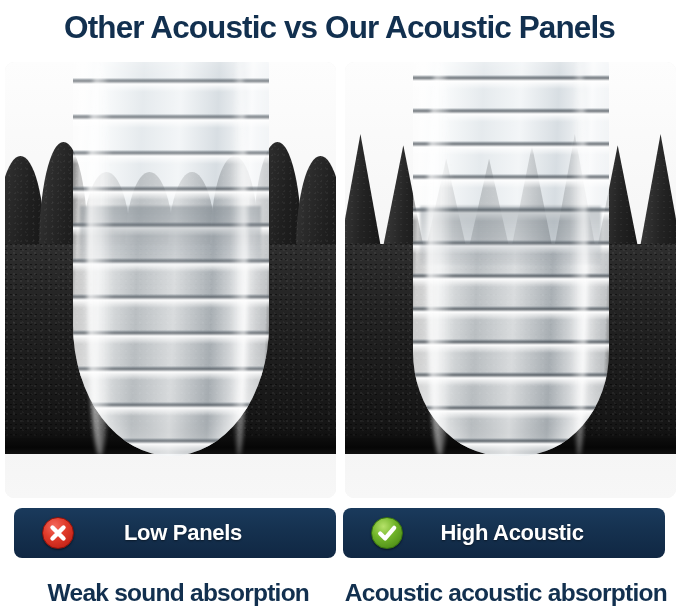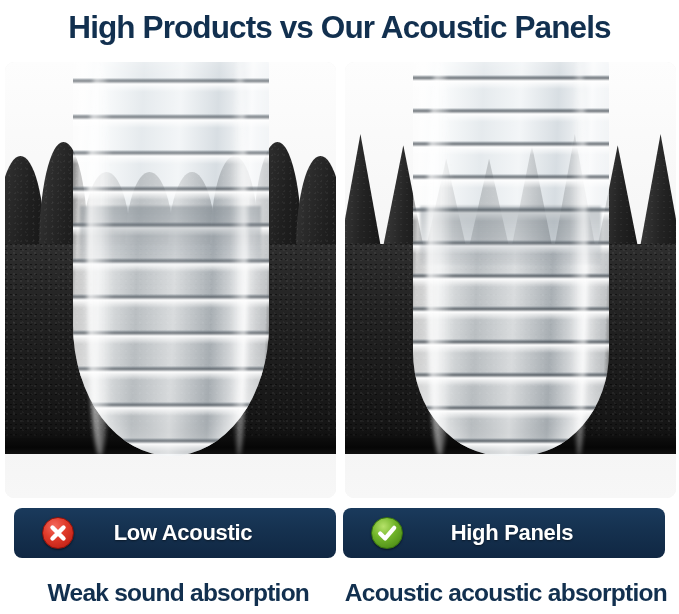--- a/index.html
+++ b/index.html
@@ -306,21 +306,21 @@
     margin-left: 24px;
   }
   .caption-right {
     width: 359px;
     text-align: center;
   }
 </style>
 </head>
 <body>
 
-<div class="page-title">High Products vs Our Acoustic Panels</div>
+<div class="page-title">Other Acoustic vs Our Acoustic Panels</div>
 
 <div class="panels">
 
   <div class="panel panel-left">
     <div class="scene">
       <div class="foam">
         <div class="peaks-wave">
           <div class="pk md"></div>
             <div class="pk"></div>
             <div class="pk lo"></div>
@@ -371,29 +371,29 @@
 </div>
 
 <div class="badges">
 
   <div class="badge badge-left">
     <span class="badge-icon cross">
       <svg viewBox="0 0 30 30" width="30" height="30" aria-hidden="true">
         <path d="M9.5 9.5 L20.5 20.5 M20.5 9.5 L9.5 20.5" stroke="#ffffff" stroke-width="4.4" stroke-linecap="round" fill="none"></path>
       </svg>
     </span>
-    <span class="badge-label">Low Acoustic</span>
+    <span class="badge-label">Low Panels</span>
   </div>
 
   <div class="badge badge-right">
     <span class="badge-icon check">
       <svg viewBox="0 0 30 30" width="30" height="30" aria-hidden="true">
         <path d="M8.2 15.4 L13.2 20.4 L22.2 9.8" stroke="#ffffff" stroke-width="4.2" stroke-linecap="round" stroke-linejoin="round" fill="none"></path>
       </svg>
     </span>
-    <span class="badge-label">High Panels</span>
+    <span class="badge-label">High Acoustic</span>
   </div>
 </div>
 
 <div class="captions">
   <div class="caption caption-left">Weak sound absorption</div>
   <div class="caption caption-right">Acoustic acoustic absorption</div>
 </div>
 
 </body></html>

